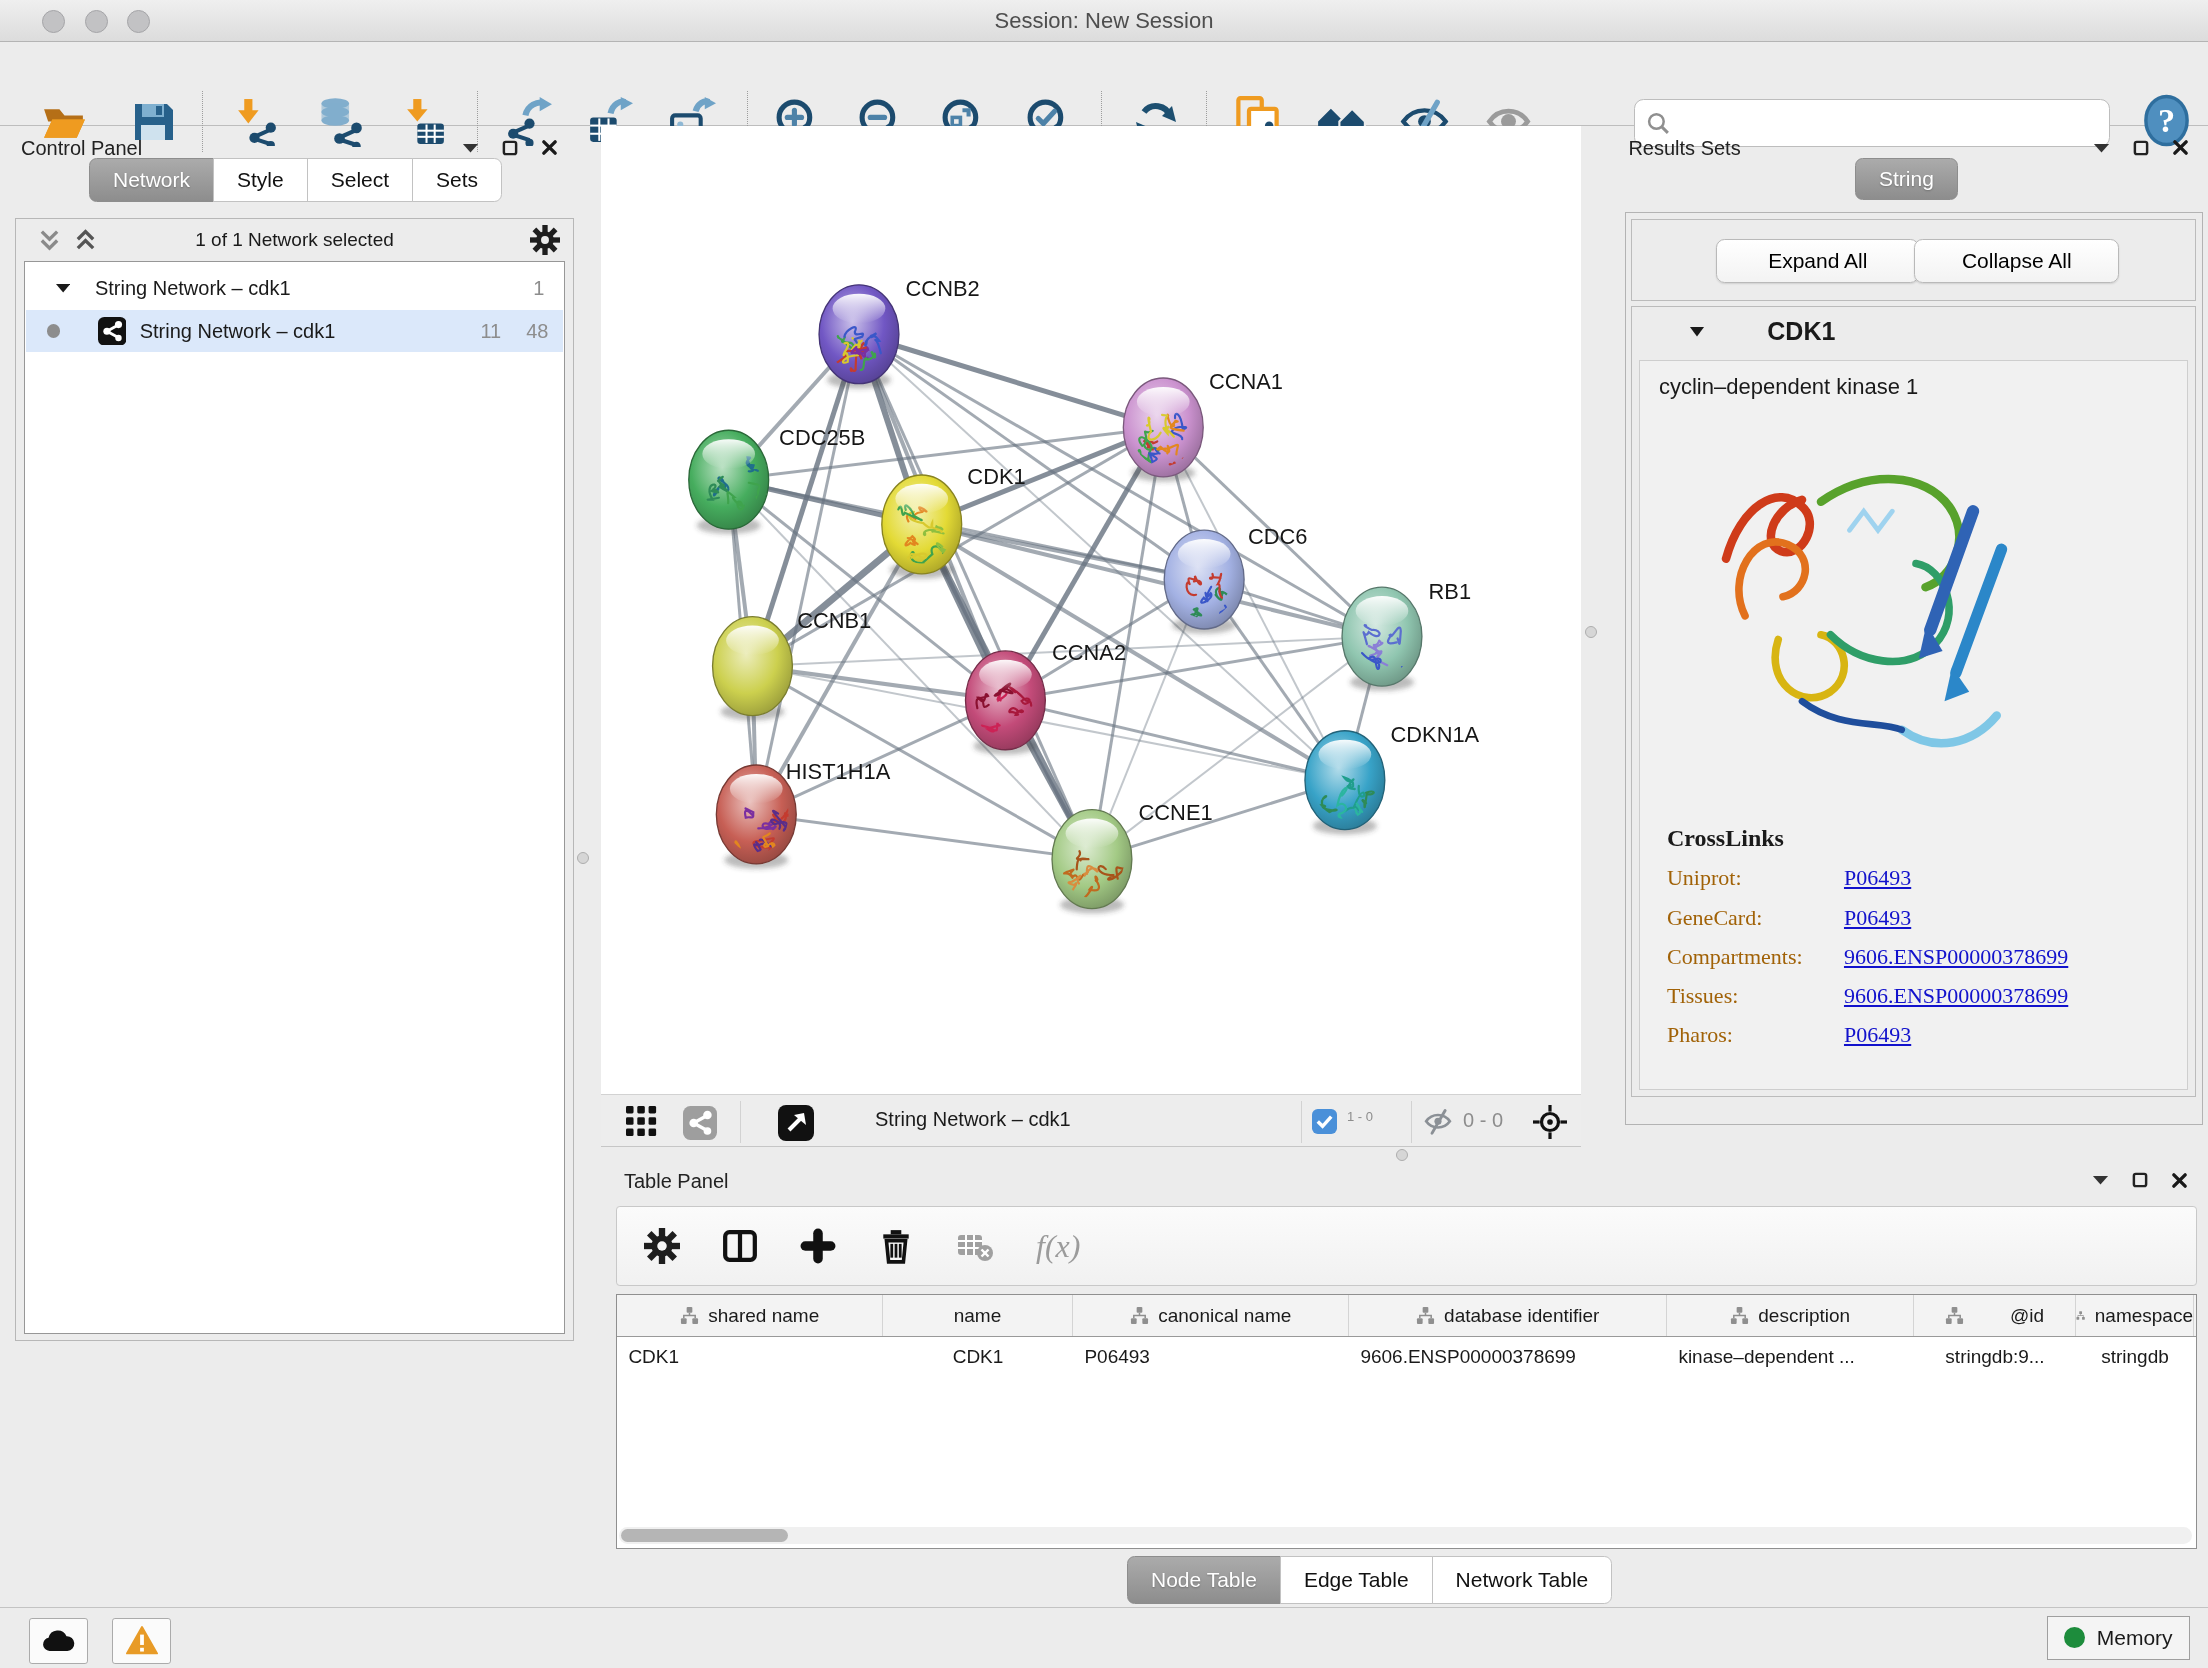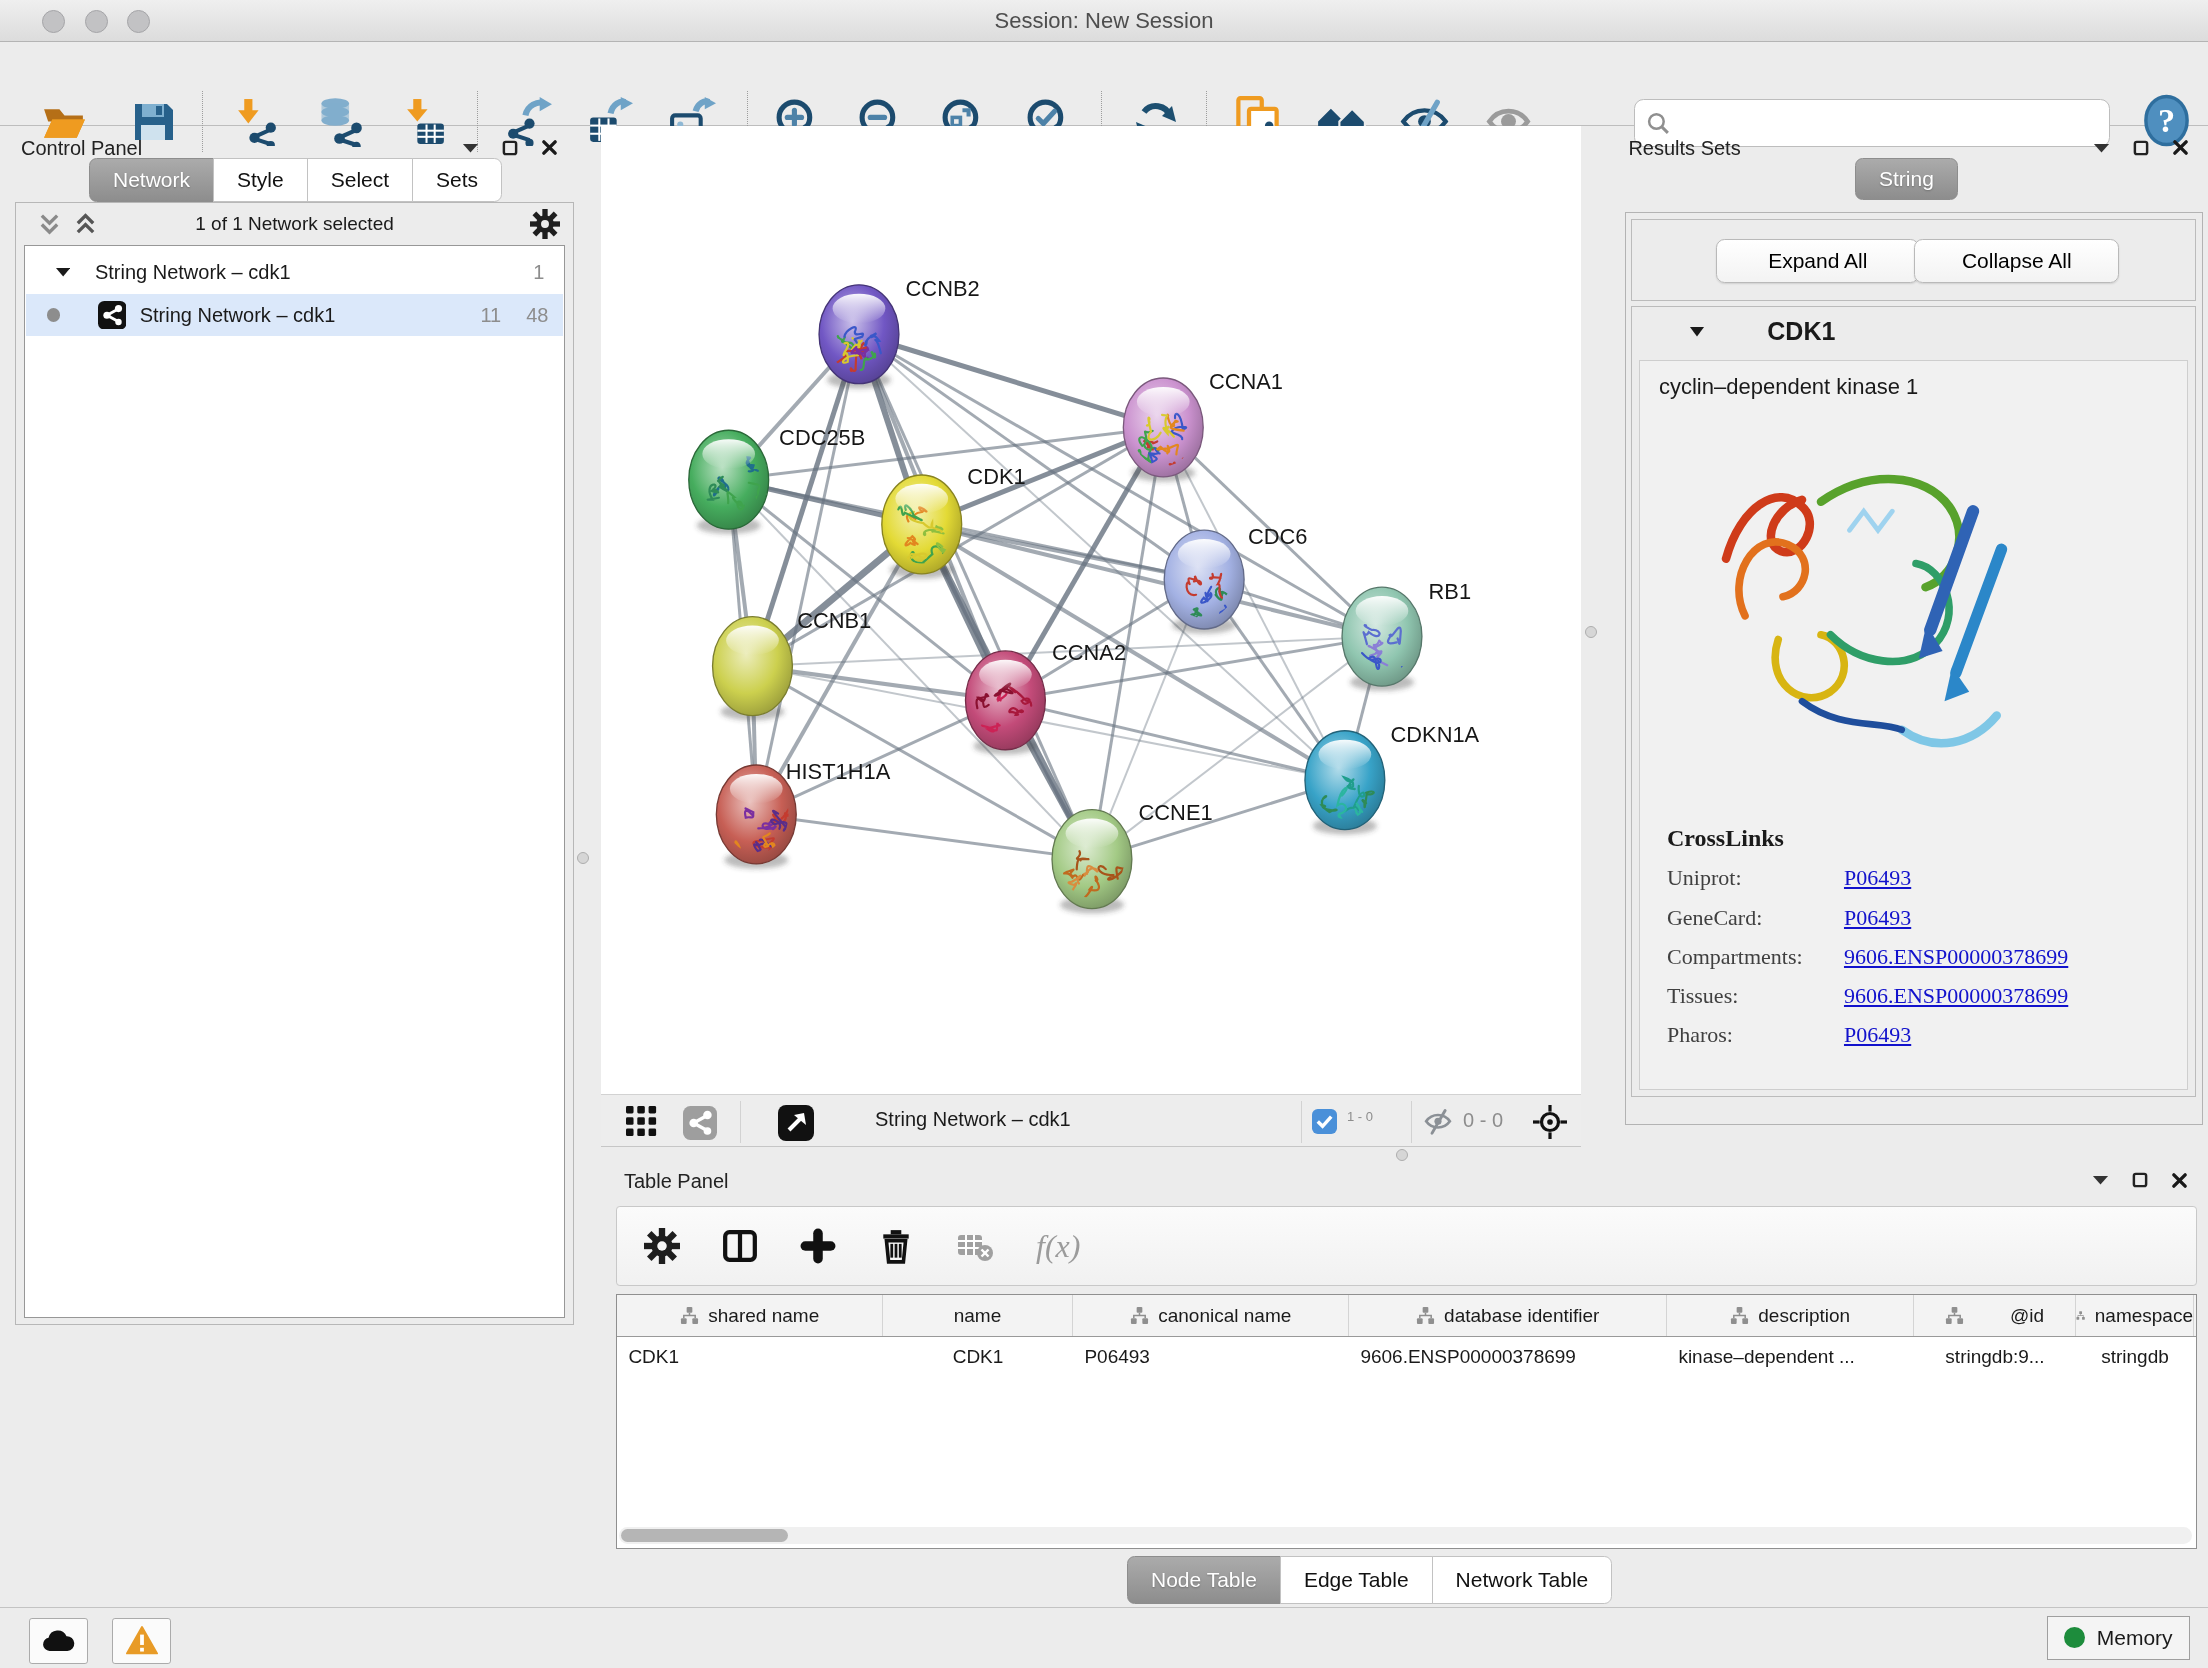--- a/index.html
+++ b/index.html
@@ -37,21 +37,21 @@
   .cp-row.selected { background:#dbe8fa; }
   .graycount { color:#8d8d8d; }
 
   .rp-outer { left:1624px; top:211px; width:578px; height:913px; border:1px solid #b3b3b3; background:#ececec; }
   .rp-box1 { position:absolute; left:5.7px; top:5.7px; right:5.7px; height:82px; border:1px solid #bbbbbb; }
   .rp-box2 { position:absolute; left:5.7px; top:93px; right:5.7px; bottom:27px; border:1px solid #bbbbbb; }
   .btn { background:linear-gradient(#ffffff,#f3f3f3); border:1px solid #b9b9b9; border-radius:8.6px; font-size:21px; text-align:center; box-shadow:0 1px 1.9px rgba(0,0,0,.12); }
   .rp-content { position:absolute; left:6.7px; top:53px; right:6.7px; bottom:5.7px; background:#f1f1f1; border:1px solid #cecece; }
   .serif { font-family:"Liberation Serif",serif; }
   .cl-row { display:flex; font-size:22px; margin:13.3px 0 0 27px; font-family:"Liberation Serif",serif; }
-  .cl-label { width:177px; color:#404040; }
+  .cl-label { width:177px; color:#a16207; }
   .cl-link { color:#1212cc; text-decoration:underline; }
 
   
   .netcanvas { left:601px; top:126px; width:980px; height:968px; background:#ffffff; }
   .netfooter { left:601px; top:1094px; width:980px; height:53px; background:#ededed; border-top:1px solid #d2d2d2; border-bottom:1px solid #c6c6c6; }
   .nf-sep { position:absolute; top:5.7px; height:42px; width:0; border-left:1px solid #d2d2d2; }
   .grip { position:absolute; width:12.4px; height:12.4px; border-radius:50%; background:#d6d6d6; border:1px solid #aeaeae; }
 
   
   .tp-toolbar { left:616px; top:1206px; width:1581px; height:80px; background:linear-gradient(#fbfbfb,#f1f1f1); border:1px solid #c8c8c8; border-radius:3.8px; display:flex; align-items:center; gap:42px; padding-left:27px; }
@@ -293,21 +293,21 @@
       </svg>
   </div>
 
   <div class="seg" style="left:89px;top:32px">
     <div class="tab active">Network</div>
     <div class="tab">Style</div>
     <div class="tab">Select</div>
     <div class="tab">Sets</div>
   </div>
 
-  <div class="abs cp-box" style="top:76px;height:1123px">
+  <div class="abs cp-box" style="top:92px;height:1123px">
     <svg class="abs" style="left:23px;top:9.5px" width="21" height="23" viewBox="0 0 16 18">
       <g fill="none" stroke="#8a8a8a" stroke-width="2.6">
           <polyline points="2,2 8,8 14,2"></polyline>
           <polyline points="2,9 8,15 14,9"></polyline>
         </g>
     </svg>
     <svg class="abs" style="left:59px;top:9.5px" width="21" height="23" viewBox="0 0 16 18">
       <g fill="none" stroke="#555" stroke-width="2.6">
           <polyline points="2,8 8,2 14,8"></polyline>
           <polyline points="2,15 8,9 14,15"></polyline>

